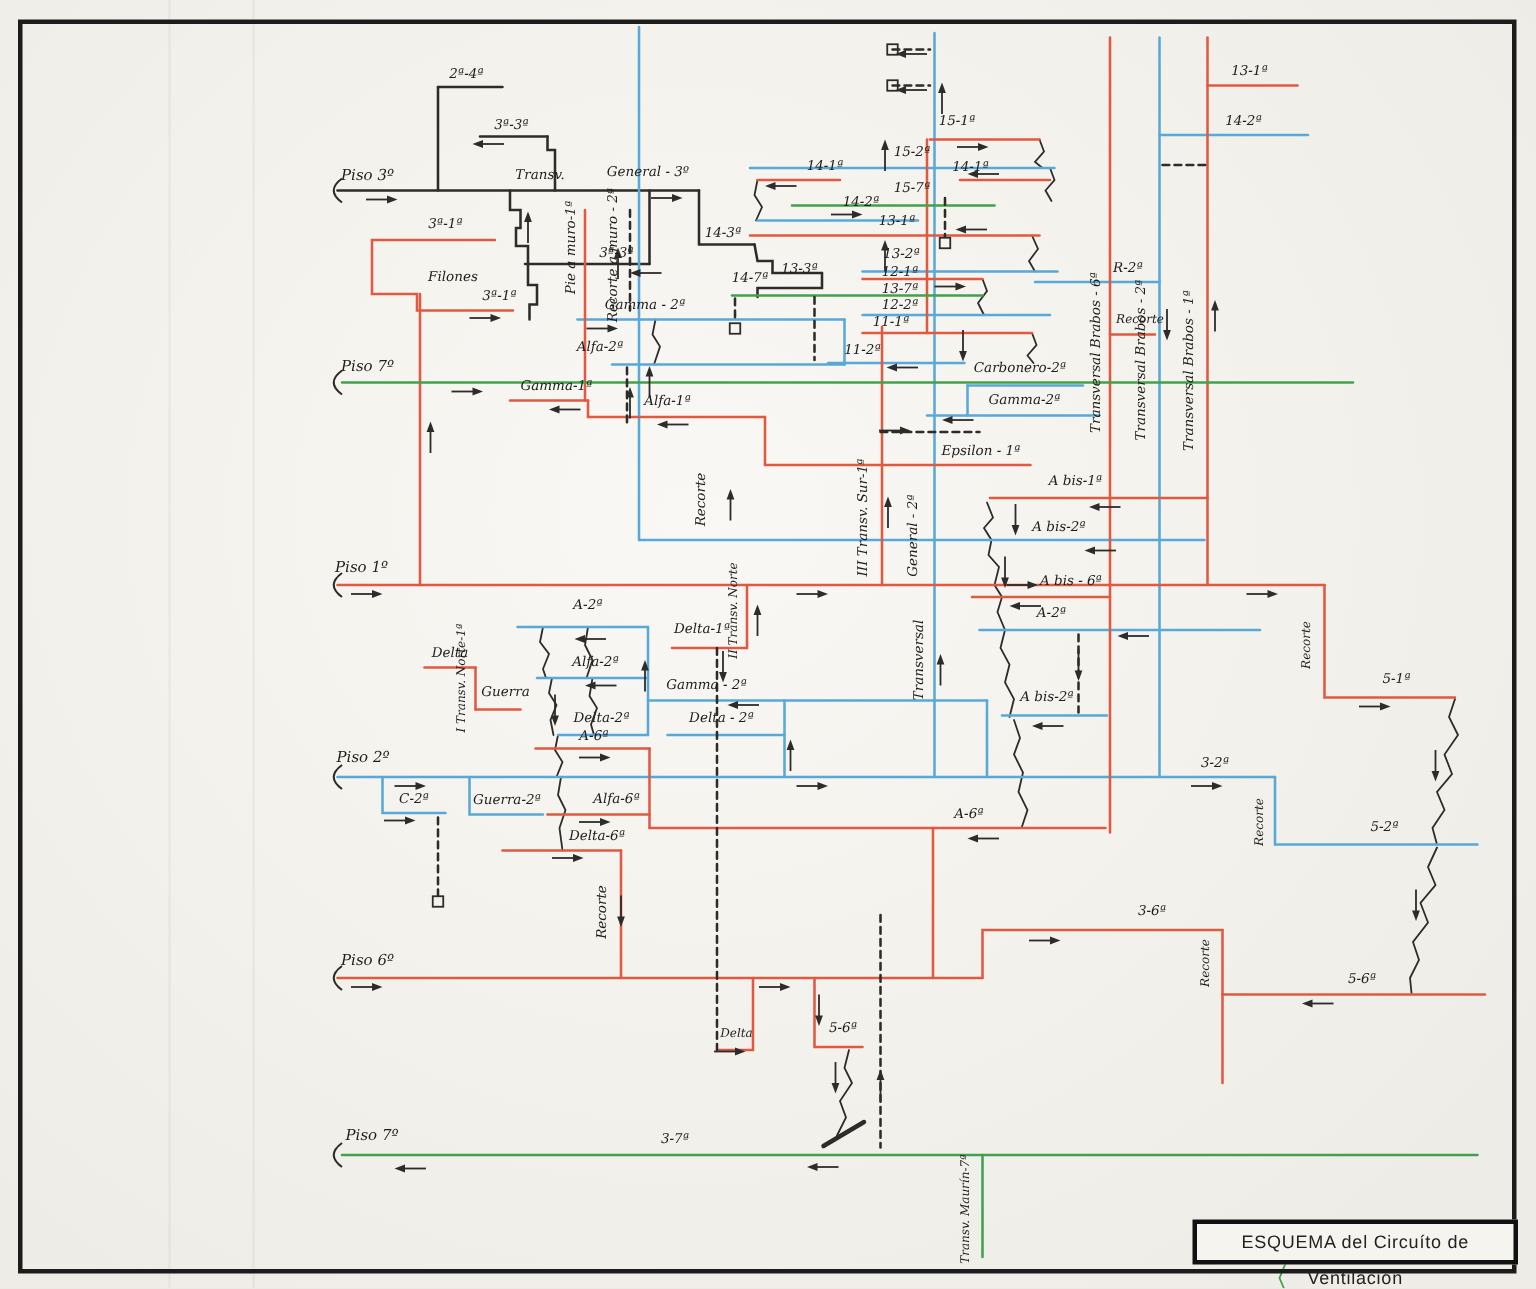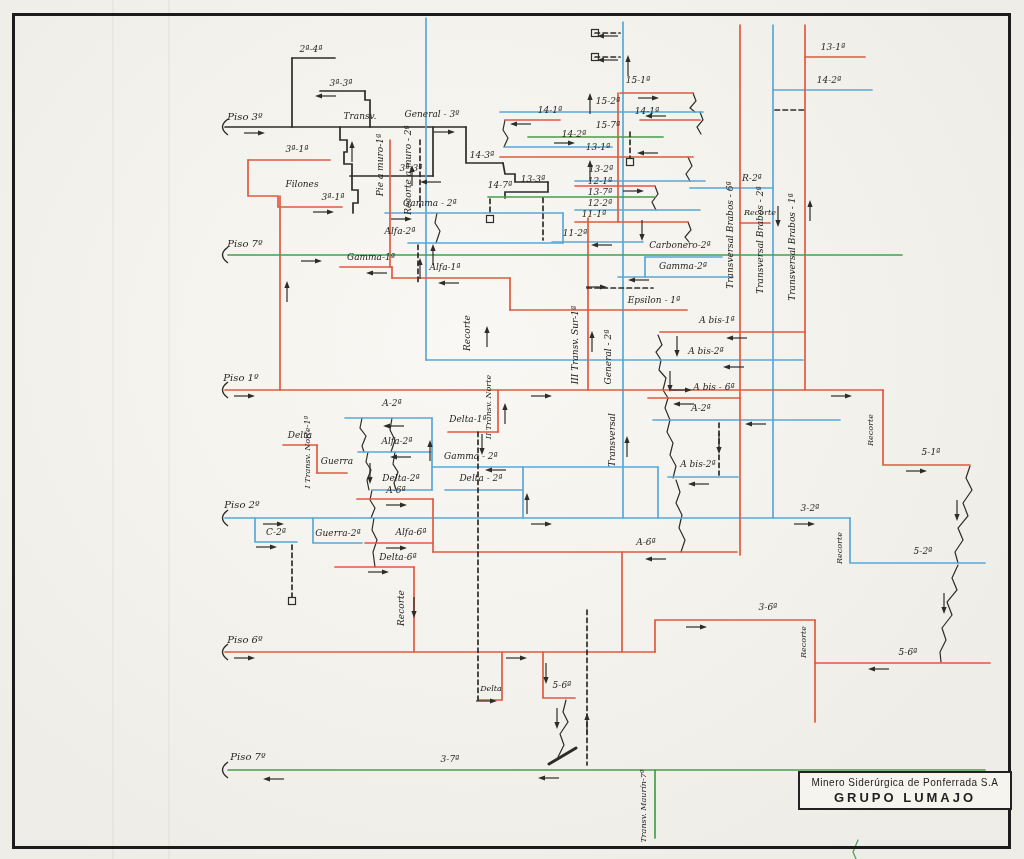--- a/index.html
+++ b/index.html
@@ -393,17 +393,16 @@
       <text x="806" y="642" fill="#1f1e1c" text-anchor="middle" font-size="8" font-style="italic" font-family="&quot;DejaVu Serif&quot;, serif" transform="rotate(-90 806 642)">Recorte</text>
       <text x="908" y="655" fill="#1f1e1c" text-anchor="middle" font-size="9" font-style="italic" font-family="&quot;DejaVu Serif&quot;, serif" transform="">5-6ª</text>
       <text x="810" y="511" fill="#1f1e1c" text-anchor="middle" font-size="9" font-style="italic" font-family="&quot;DejaVu Serif&quot;, serif" transform="">3-2ª</text>
       <text x="842" y="548" fill="#1f1e1c" text-anchor="middle" font-size="8" font-style="italic" font-family="&quot;DejaVu Serif&quot;, serif" transform="rotate(-90 842 548)">Recorte</text>
       <text x="923" y="554" fill="#1f1e1c" text-anchor="middle" font-size="9" font-style="italic" font-family="&quot;DejaVu Serif&quot;, serif" transform="">5-2ª</text>
       <text x="873" y="430" fill="#1f1e1c" text-anchor="middle" font-size="8" font-style="italic" font-family="&quot;DejaVu Serif&quot;, serif" transform="rotate(-90 873 430)">Recorte</text>
       <text x="931" y="455" fill="#1f1e1c" text-anchor="middle" font-size="9" font-style="italic" font-family="&quot;DejaVu Serif&quot;, serif" transform="">5-1ª</text>
     </svg>
   <div class="frame"></div>
 
-  <div class="tblock tb1">
-    <div class="l1">Minero Siderúrgica de Ponferrada S.A</div>
-    <div class="l2">GRUPO LUMAJO</div>
+  <div class="tblock tb2">
+    <span>ESQUEMA del Circuíto de Ventilación</span>
   </div>
 </div>
 
 </body></html>

